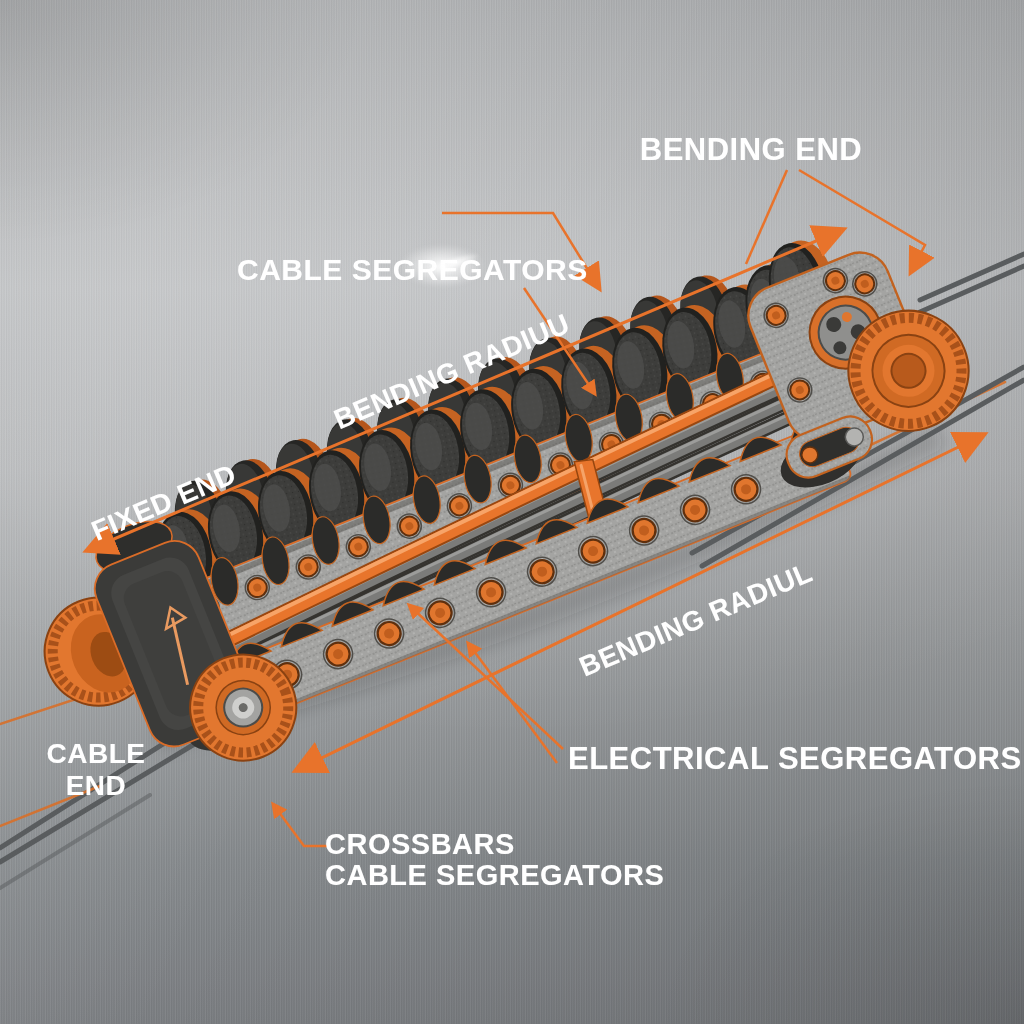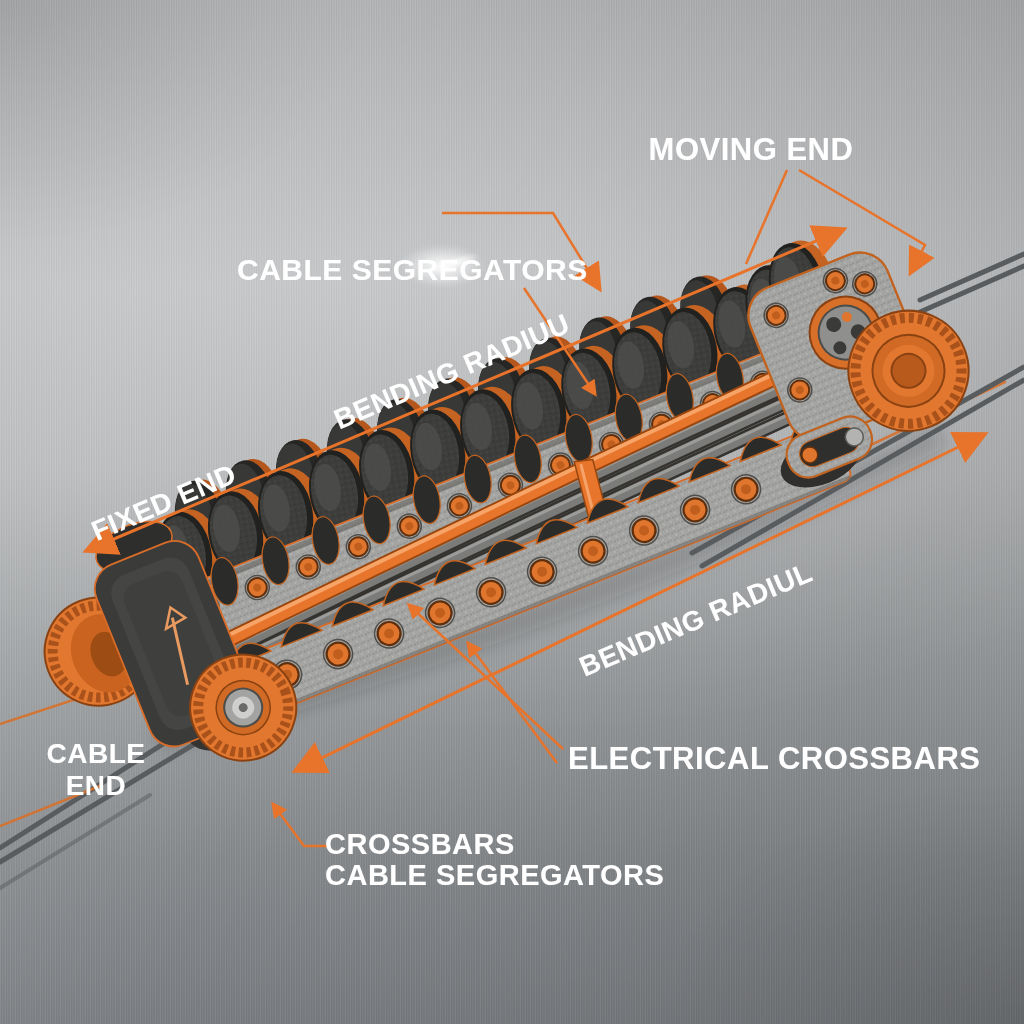--- a/index.html
+++ b/index.html
@@ -290,31 +290,31 @@
     <path d="M 787 170 L 746 264" stroke-width="2.5"></path>
     <path d="M 799 170 L 925 245 L 911 272" stroke-width="2.5" marker-end="url(#ahBig)"></path>
     <path d="M 442 213 L 553 213 L 599 288" stroke-width="2.5" marker-end="url(#ahBig)"></path>
     <path d="M 524 288 L 595 394" stroke-width="2.5" marker-end="url(#ahSmall)"></path>
     <path d="M 563 749 L 409 605" stroke-width="2.5" marker-end="url(#ahSmall)"></path>
     <path d="M 557 763 L 468 643" stroke-width="2.5" marker-end="url(#ahSmall)"></path>
     <path d="M 327 846 L 304 846 L 273 804" stroke-width="2.5" marker-end="url(#ahSmall)"></path>
   </g>
 </svg>
 
-<div class="label" style="left:751px;top:150px;transform:translate(-50%,-50%);font-size:31px;">MOVING END</div>
+<div class="label" style="left:751px;top:150px;transform:translate(-50%,-50%);font-size:31px;">BENDING END</div>
 
 <div class="label" style="left:237px;top:270px;transform:translate(0,-50%);font-size:30px;">CABLE SEGREGATORS</div>
 
 <div class="label rot" style="left:452px;top:372px;transform:translate(-50%,-50%) rotate(-23deg);font-size:28px;">BENDING RADIUU</div>
 
 <div class="label rot" style="left:164px;top:503px;transform:translate(-50%,-50%) rotate(-23deg);font-size:28px;">FIXED END</div>
 
 <div class="label rot" style="left:696px;top:620px;transform:translate(-50%,-50%) rotate(-23deg);font-size:28px;">BENDING RADIUL</div>
 
-<div class="label" style="left:568px;top:759px;transform:translate(0,-50%);font-size:31px;">ELECTRICAL CROSSBARS</div>
+<div class="label" style="left:568px;top:759px;transform:translate(0,-50%);font-size:31px;">ELECTRICAL SEGREGATORS</div>
 
 <div class="label" style="left:96px;top:770px;transform:translate(-50%,-50%);font-size:28px;text-align:center;line-height:1.15;">
   <div>CABLE</div>
   <div>END</div>
 </div>
 
 <div class="label" style="left:325px;top:860px;transform:translate(0,-50%);font-size:29px;line-height:1.08;">
   <div>CROSSBARS</div>
   <div>CABLE SEGREGATORS</div>
 </div>

